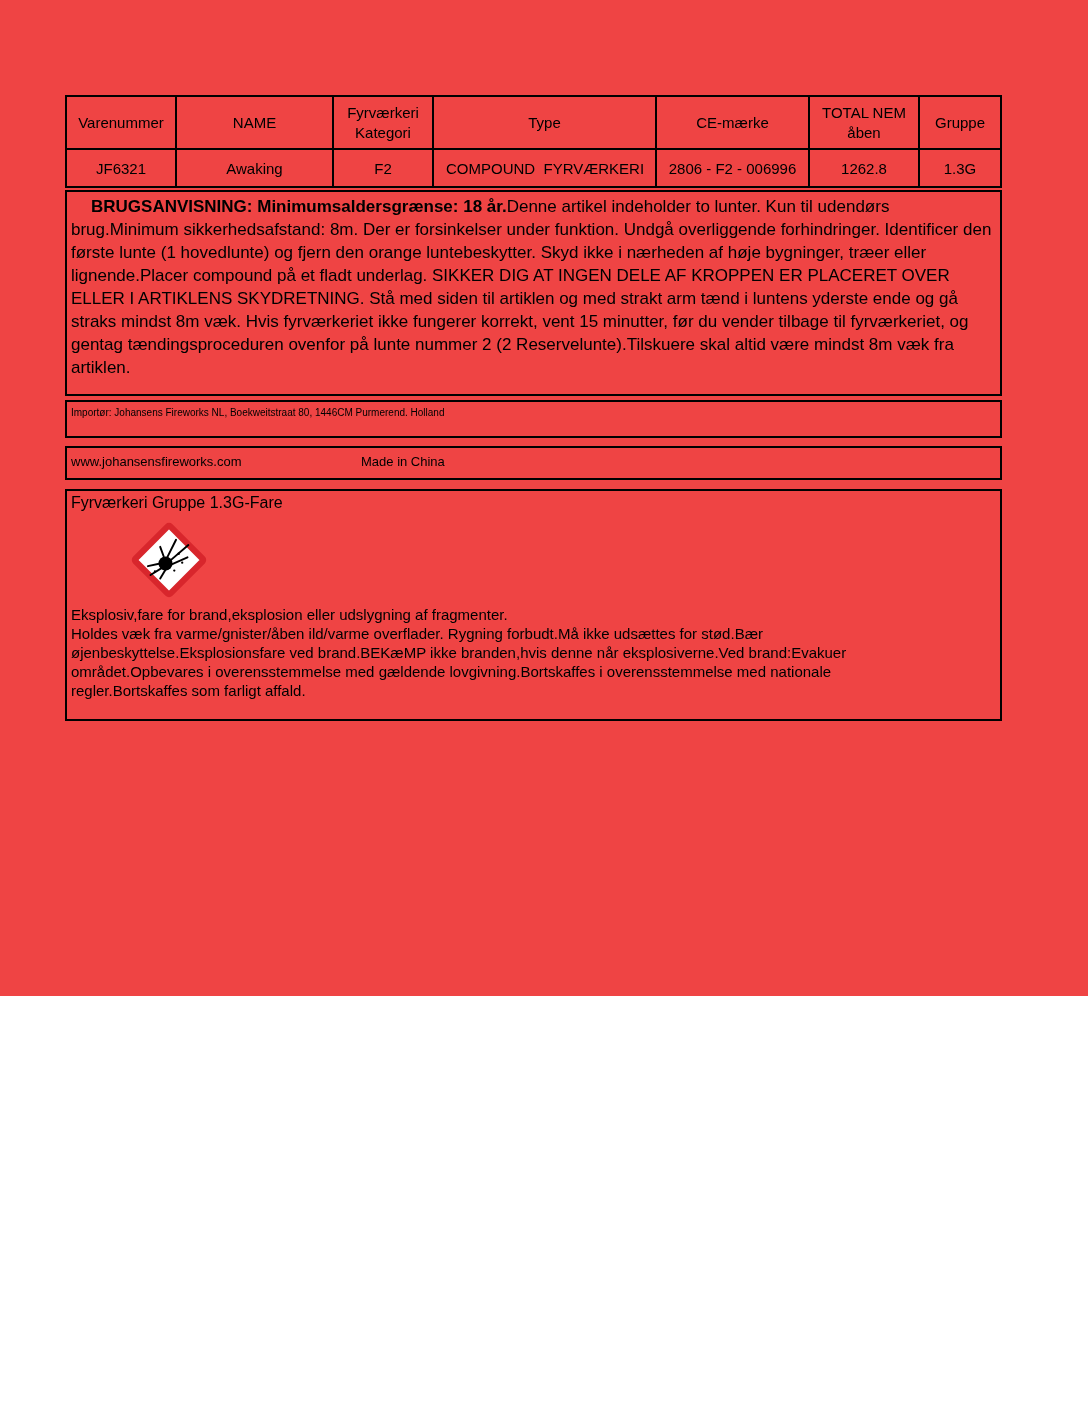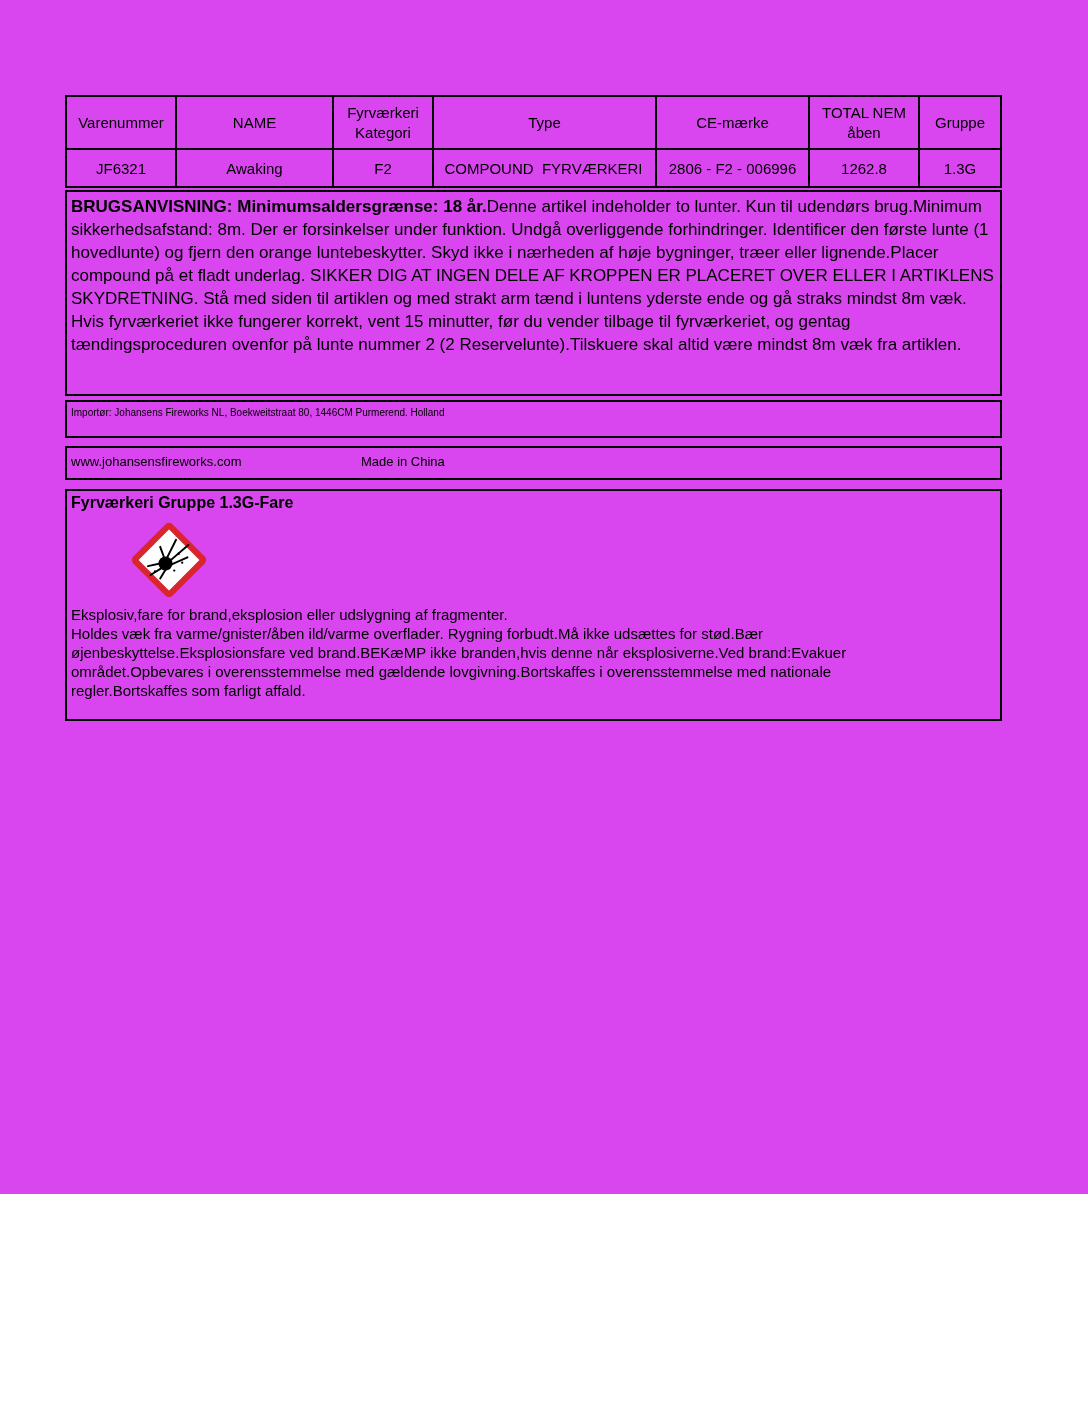--- a/index.html
+++ b/index.html
@@ -1,20 +1,20 @@
 <!DOCTYPE html>
 <html><head>
 <meta charset="utf-8">
 <style>
   html, body { margin: 0; padding: 0; background: #fff; }
   .page {
     position: relative;
     width: 1088px;
-    height: 1194px;
-    background: #d946ef;
+    height: 996px;
+    background: #ef4444;
     font-family: "Liberation Sans", sans-serif;
     color: #000;
     overflow: hidden;
   }
   .sheet {
     position: absolute;
     left: 65px;
     top: 95px;
     width: 937px;
   }
@@ -29,54 +29,54 @@
     font-size: 15px;
     font-weight: normal;
     text-align: center;
     vertical-align: middle;
     white-space: pre-wrap;
     overflow: hidden;
     padding: 0 3px;
   }
   .product-table th { height: 51px; line-height: 1.3; }
   .product-table td { height: 36px; }
-  .product-table td.type-cell { text-align: center; padding-left: 1px; }
+  .product-table td.type-cell { text-align: left; padding-left: 12px; }
   
   .box {
     border: 2px solid #000;
     box-sizing: border-box;
     width: 100%;
   }
   .instructions-box {
     margin-top: 2px;
     min-height: 206px;
     padding: 3px 5px 6px 4px;
     font-size: 17px;
     line-height: 23px;
   }
-  .instructions-box .lead { font-weight: bold; }
+  .instructions-box .lead { font-weight: bold; margin-left: 20px; }
   .importer-box {
     margin-top: 4px;
     height: 38px;
     padding: 5px 4px;
     font-size: 10px;
   }
   .origin-box {
     margin-top: 8px;
     height: 34px;
     padding: 6px 4px;
     font-size: 13px;
   }
   .origin-box .website { display: inline-block; width: 290px; }
   .hazard-box {
     margin-top: 9px;
     height: 232px;
     padding: 2px 4px;
   }
-  .hazard-title { font-weight: bold; font-size: 16px; line-height: 20px; }
+  .hazard-title { font-weight: normal; font-size: 16px; line-height: 20px; }
   .pictogram {
     width: 88px;
     height: 90px;
     margin: 2px 0 0 54px;
   }
   .hazard-text { font-size: 15px; line-height: 19px; }
   .page-number {
     position: absolute;
     left: 0;
     width: 1088px;

